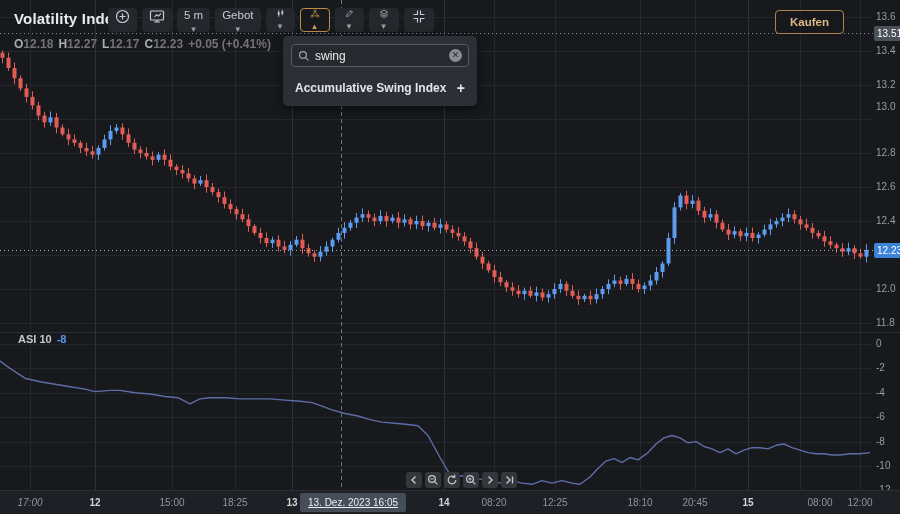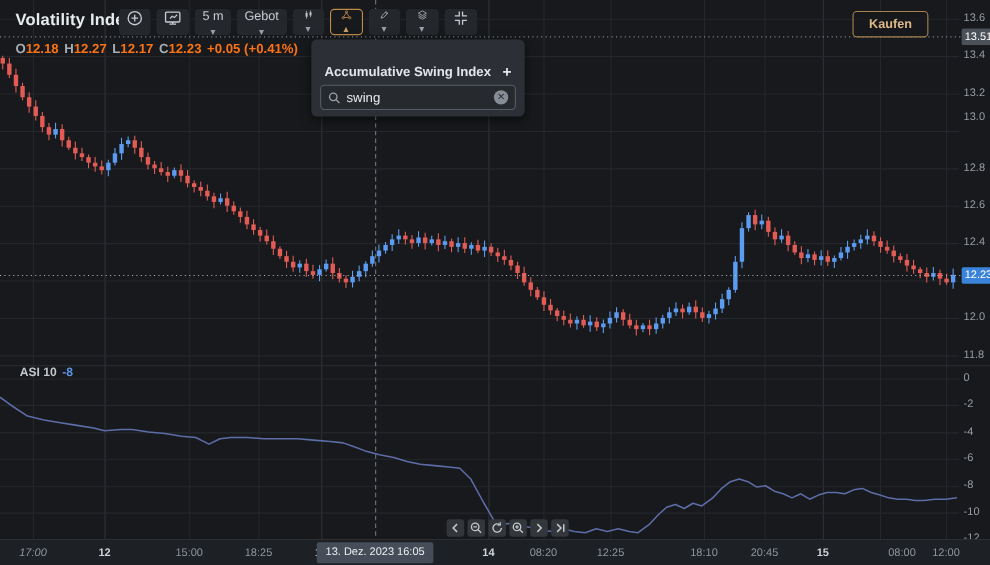--- a/index.html
+++ b/index.html
@@ -23,21 +23,21 @@
   .chev.up { color:#c7a069; }
 
   #trade-btns { position:absolute; right:56px; top:10px; display:flex; gap:12px; z-index:20; }
   .trade-btn { min-width:66px; height:24px; padding:0 14px; background:rgba(23,25,28,.85);
     border:1px solid #a8834f; border-radius:4px; color:#dcb986; font-size:11.5px;
     font-weight:700; display:flex; align-items:center; justify-content:center; cursor:pointer; }
 
   
   #ohlc-row { position:absolute; left:14px; top:37px; z-index:15; font-size:12px; display:flex; gap:5px; }
   #ohlc-row .k { color:#a7adb5; font-weight:700; }
-  #ohlc-row .v { color:#f97316; font-weight:700; }
+  #ohlc-row .v { color:#737373; font-weight:700; }
 
   
   #popup { position:absolute; left:283px; top:36px; width:194px; z-index:30;
     background:#2c3036; border-radius:5px; box-shadow:0 3px 10px rgba(0,0,0,.55); padding:8px 0 6px 0; }
   #search-box { margin:0 8px; height:23px; border:1px solid #565c63; border-radius:4px;
     background:#26292e; display:flex; align-items:center; padding:0 6px; gap:5px; }
   #search-box input { flex:1; background:transparent; border:none; outline:none;
     color:#e8ebee; font-size:12px; font-family:"Liberation Sans",sans-serif; min-width:0; }
   #clear-btn { width:13px; height:13px; border-radius:50%; background:#878d94; color:#2c3036;
     font-size:9px; line-height:13px; text-align:center; cursor:pointer; flex:0 0 auto; }
@@ -475,31 +475,31 @@
 
   <div id="ohlc-row">
     <span><span class="k">O</span><span class="v">12.18</span></span>
     <span><span class="k">H</span><span class="v">12.27</span></span>
     <span><span class="k">L</span><span class="v">12.17</span></span>
     <span><span class="k">C</span><span class="v">12.23</span></span>
     <span class="v">+0.05 (+0.41%)</span>
   </div>
 
   <div id="popup">
-    <div id="result-row">
-      <span id="result-name">Accumulative Swing Index</span>
-      <span id="result-add">+</span>
-    </div>
     <div id="search-box">
       <svg width="12" height="12" viewBox="0 0 12 12">
         <circle cx="5" cy="5" r="3.4" fill="none" stroke="#9aa0a6" stroke-width="1.2"></circle>
         <path d="M7.6 7.6l3 3" stroke="#9aa0a6" stroke-width="1.2"></path>
       </svg>
       <input id="search-input" type="text" value="swing" style="">
       <div id="clear-btn">✕</div>
+    </div>
+    <div id="result-row">
+      <span id="result-name">Accumulative Swing Index</span>
+      <span id="result-add">+</span>
     </div>
   </div>
 
   <div id="asi-legend">
     <span class="n"><span>ASI</span>&nbsp;<span>10</span></span>
     <span class="val">-8</span>
   </div>
 
   <div id="price-axis">
       <span class="pl" style="top: 11px;">13.6</span>
@@ -530,21 +530,21 @@
       <span class="tl" style="left: 235px;">18:25</span>
       <span class="tl day" style="left: 292px;">13</span>
       <span class="tl day" style="left: 444px;">14</span>
       <span class="tl" style="left: 494px;">08:20</span>
       <span class="tl" style="left: 555px;">12:25</span>
       <span class="tl" style="left: 640px;">18:10</span>
       <span class="tl" style="left: 695px;">20:45</span>
       <span class="tl day" style="left: 748px;">15</span>
       <span class="tl" style="left: 800px; padding-left: 40px;">08:00</span>
       <span class="tl" style="left: 860px;">12:00</span>
-      <div id="time-badge" style="left: 341px;">13. Dez. 2023   16:05</div>
+      <div id="time-badge" style="left: 353px; text-decoration: underline;">13. Dez. 2023   16:05</div>
     </div>
 
   <div id="nav-row">
     <div class="nbtn">
       <svg width="10" height="10" viewBox="0 0 10 10">
         <path d="M6.5 1.5L3 5l3.5 3.5" fill="none" stroke="#c3c8cd" stroke-width="1.4"></path>
       </svg>
     </div>
     <div class="nbtn">
       <svg width="12" height="12" viewBox="0 0 12 12">

